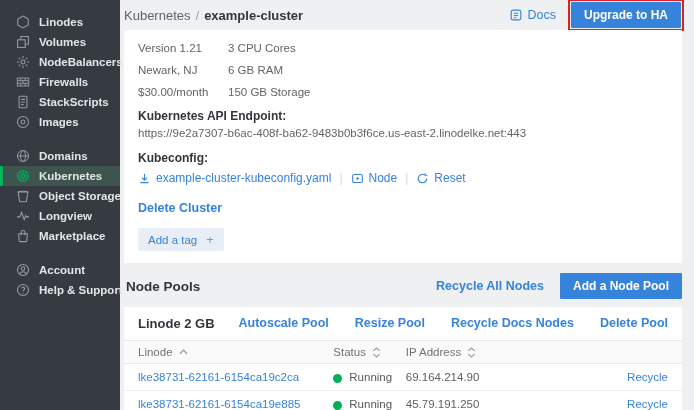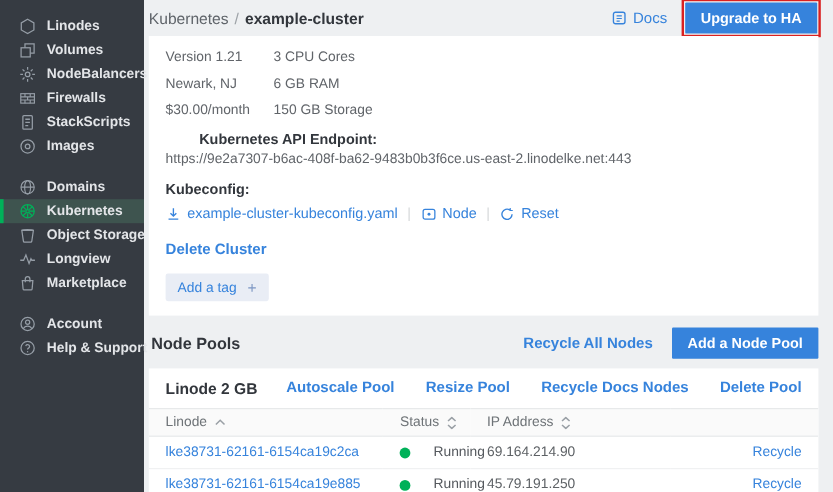--- a/index.html
+++ b/index.html
@@ -53,21 +53,21 @@
     background:var(--accent);color:#fff;border:none;
     font-family:inherit;font-size:12px;font-weight:700;
     padding:6px 13px;cursor:pointer;border-radius:1px;
   }
   
   .card{background:#fff;margin:0 12px 0 4px;}
   .card-summary{padding:8px 0 12px 14px;}
   .summary-grid{display:grid;grid-template-columns:76px auto;column-gap:14px;row-gap:10px;
     font-size:11.5px;color:var(--gray);padding-top:4px;}
   .section-label{font-weight:700;font-size:12px;color:var(--dark);}
-  .api-label{margin-top:11px;margin-left:28px;}
+  .api-label{margin-top:11px;}
   .api-value{margin-top:4px;font-size:11.5px;color:var(--gray);}
   .kube-label{margin-top:12px;}
   .kube-links{margin-top:6px;display:flex;align-items:center;gap:8px;font-size:12px;}
   .blue-link{color:var(--accent);cursor:pointer;display:flex;align-items:center;gap:5px;}
   .link-sep{color:#d7d9db;}
   .delete-cluster{margin-top:16px;font-size:12.5px;font-weight:700;color:var(--accent);cursor:pointer;display:inline-block;}
   .tag-chip{
     margin-top:13px;display:inline-flex;align-items:center;gap:9px;
     background:#e9edf5;color:var(--accent);
     font-size:11.5px;padding:4px 10px;cursor:pointer;border-radius:2px;
@@ -88,21 +88,21 @@
   col.c1{width:35%;} col.c2{width:13%;} col.c3{width:30%;} col.c4{width:22%;}
   thead th{
     background:#fafafa;border-top:1px solid #e7e9ea;border-bottom:1px solid #e7e9ea;
     font-weight:400;color:#6e7377;text-align:left;
     padding:5px 0 5px 14px;height:22px;cursor:pointer;
   }
   thead th .th-inner{display:flex;align-items:center;gap:6px;}
   .sort-icon{color:#9aa0a6;display:inline-flex;}
   tbody td{padding:7px 0 7px 14px;border-bottom:1px solid #f0f1f2;height:27px;}
   td.cell-linode span{color:var(--accent);cursor:pointer;}
-  .status-cell{display:flex;align-items:center;gap:19px;color:#55595e;}
+  .status-cell{display:flex;align-items:flex-end;gap:7px;color:#55595e;}
   .status-dot{width:9px;height:9px;border-radius:50%;background:var(--green);flex:0 0 9px;}
   td.cell-ip{color:#5d6165;}
   td.cell-action{text-align:right;padding-right:14px;}
   td.cell-action span{color:var(--accent);cursor:pointer;}
 </style>
 </head>
 <body>
 
 <nav class="sidebar">
   <div class="nav-group">

